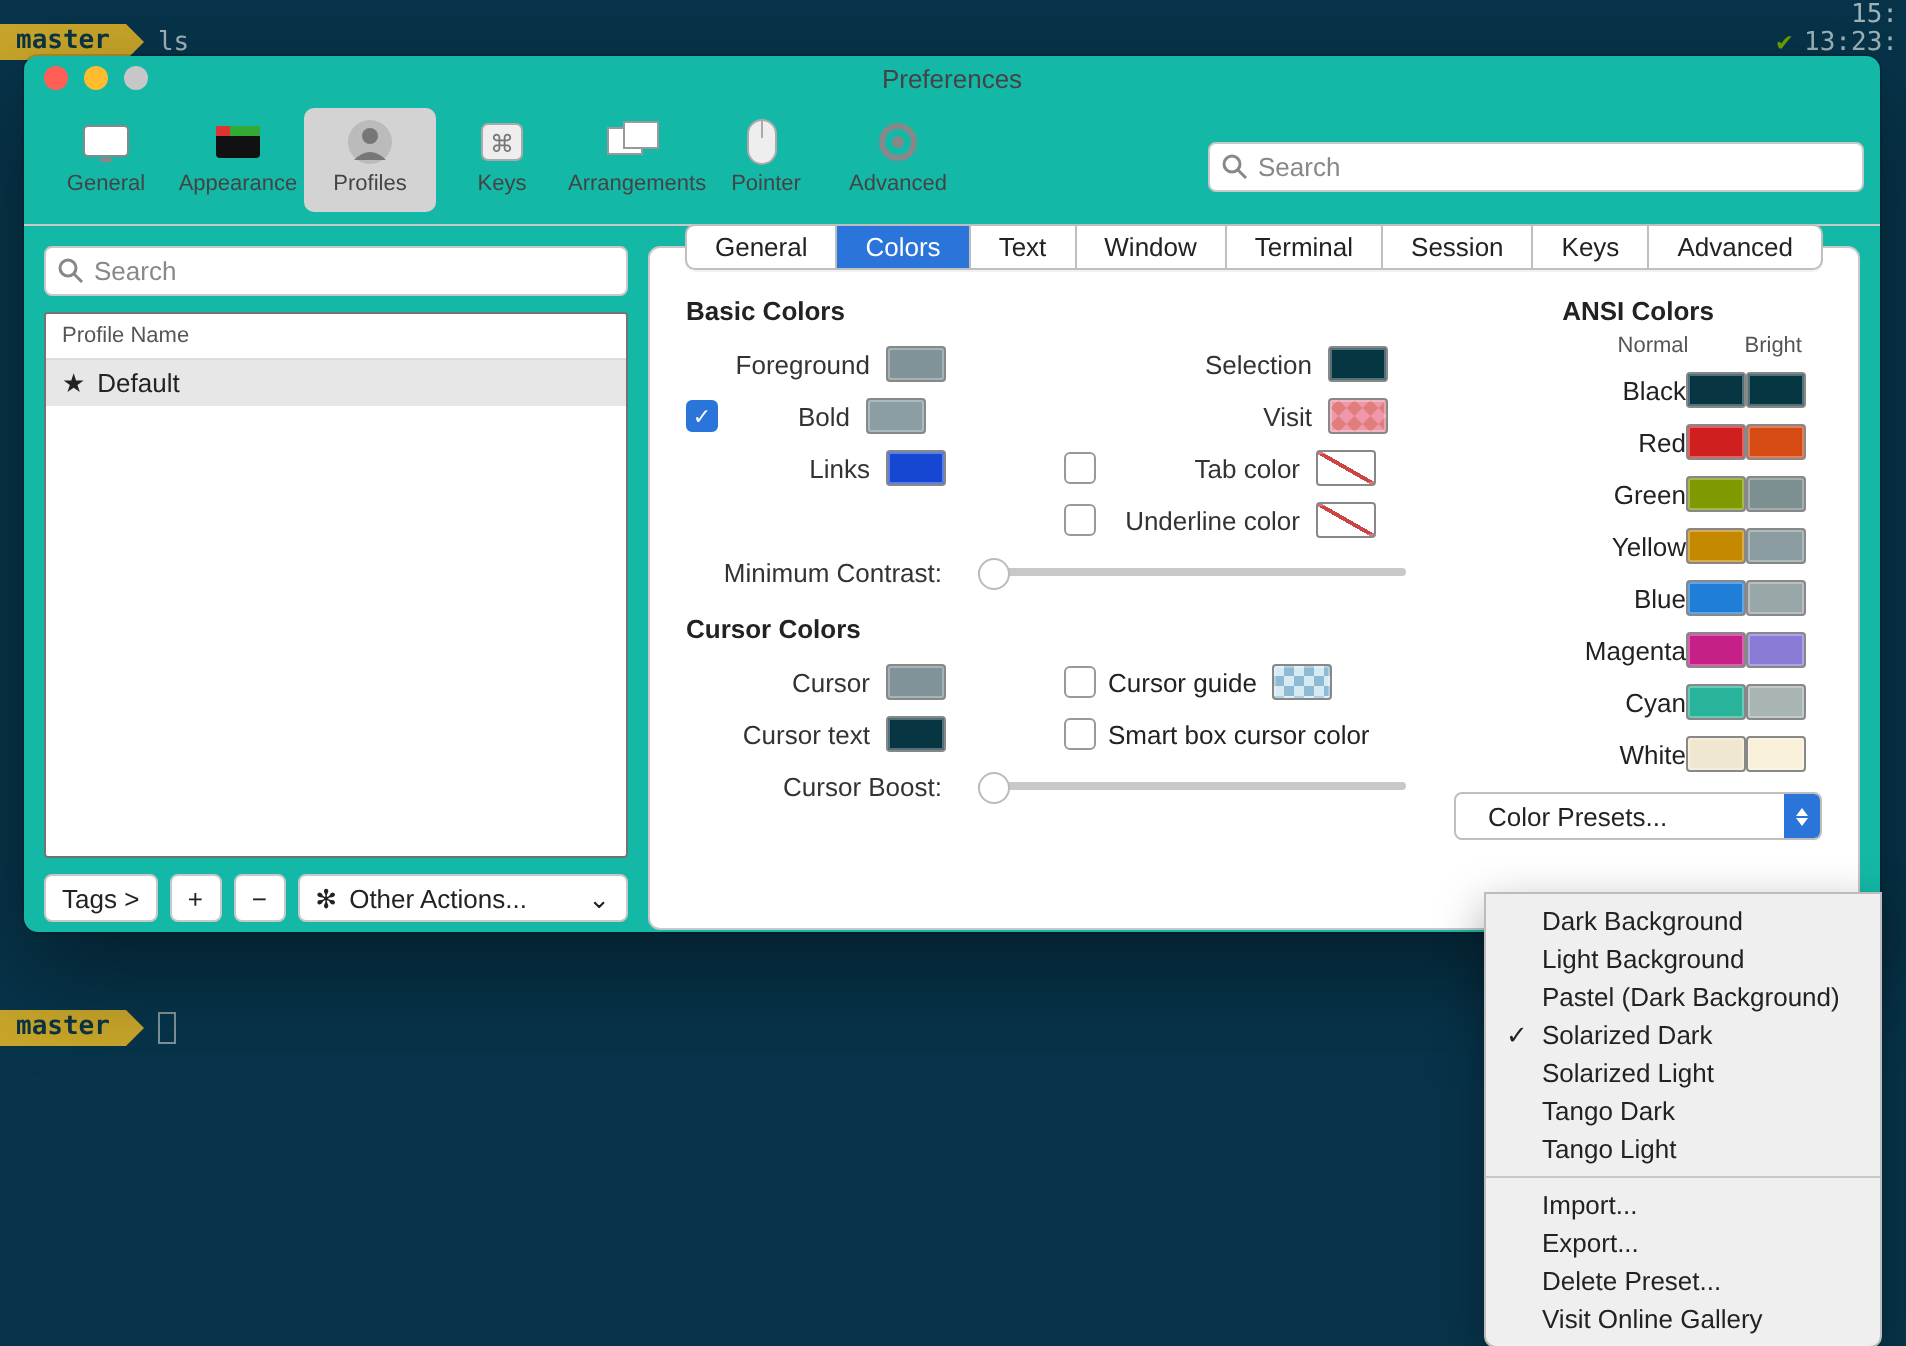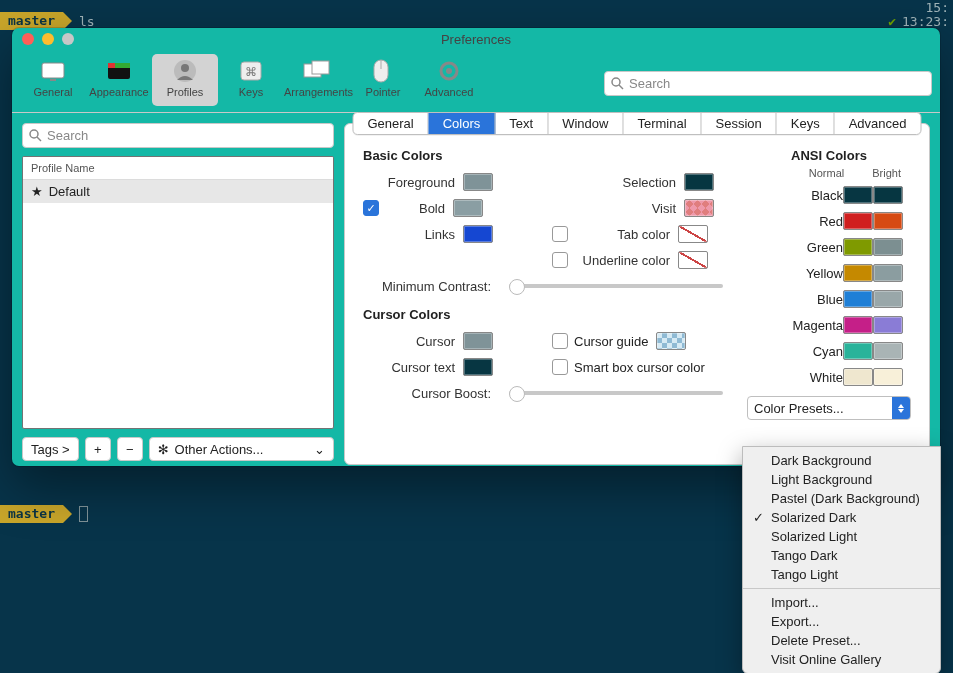--- a/index.html
+++ b/index.html
@@ -77,21 +77,21 @@
   .slider .knob { position:absolute; left:0; top:-5px; width:14px; height:14px; background:#fff; border:1px solid #bbb; border-radius:50%; }
 
   .pair-row { display:flex; gap:18px; }
   .pair-row > .row { flex:1; }
 
   .ansi-title { font-weight:bold; text-align:center; margin-bottom:4px; }
   .ansi-head { display:flex; justify-content:flex-end; gap:28px; font-size:11px; color:#555; padding-right:10px; margin-bottom:3px; }
   .ansi-row { display:flex; align-items:center; justify-content:flex-end; height:26px; padding-right:8px; }
   .ansi-row .albl { width:70px; text-align:right; }
 
-  .preset-btn { position:relative; width:150px; background:#fff; border:1px solid #bfbfbf; border-radius:4px; height:22px; display:flex; align-items:center; padding:0 6px; margin-left:auto; margin-top:6px; }
+  .preset-btn { position:relative; width:150px; background:#fff; border:1px solid #bfbfbf; border-radius:4px; height:22px; display:flex; align-items:center; padding:0 16px; margin-left:auto; margin-top:6px; }
   .preset-btn .chev { position:absolute; right:0; top:0; bottom:0; width:18px; background:#2a74da; border-radius:0 3px 3px 0; display:flex; flex-direction:column; align-items:center; justify-content:center; gap:1px; }
   .preset-btn .chev::before,.preset-btn .chev::after{ content:''; border-left:3px solid transparent; border-right:3px solid transparent;}
   .preset-btn .chev::before{ border-bottom:4px solid #fff;}
   .preset-btn .chev::after{ border-top:4px solid #fff;}
 
   .dropdown {
     position:absolute;
     right:-1px; top:418px;
     width:197px;
     background:#efefef;

